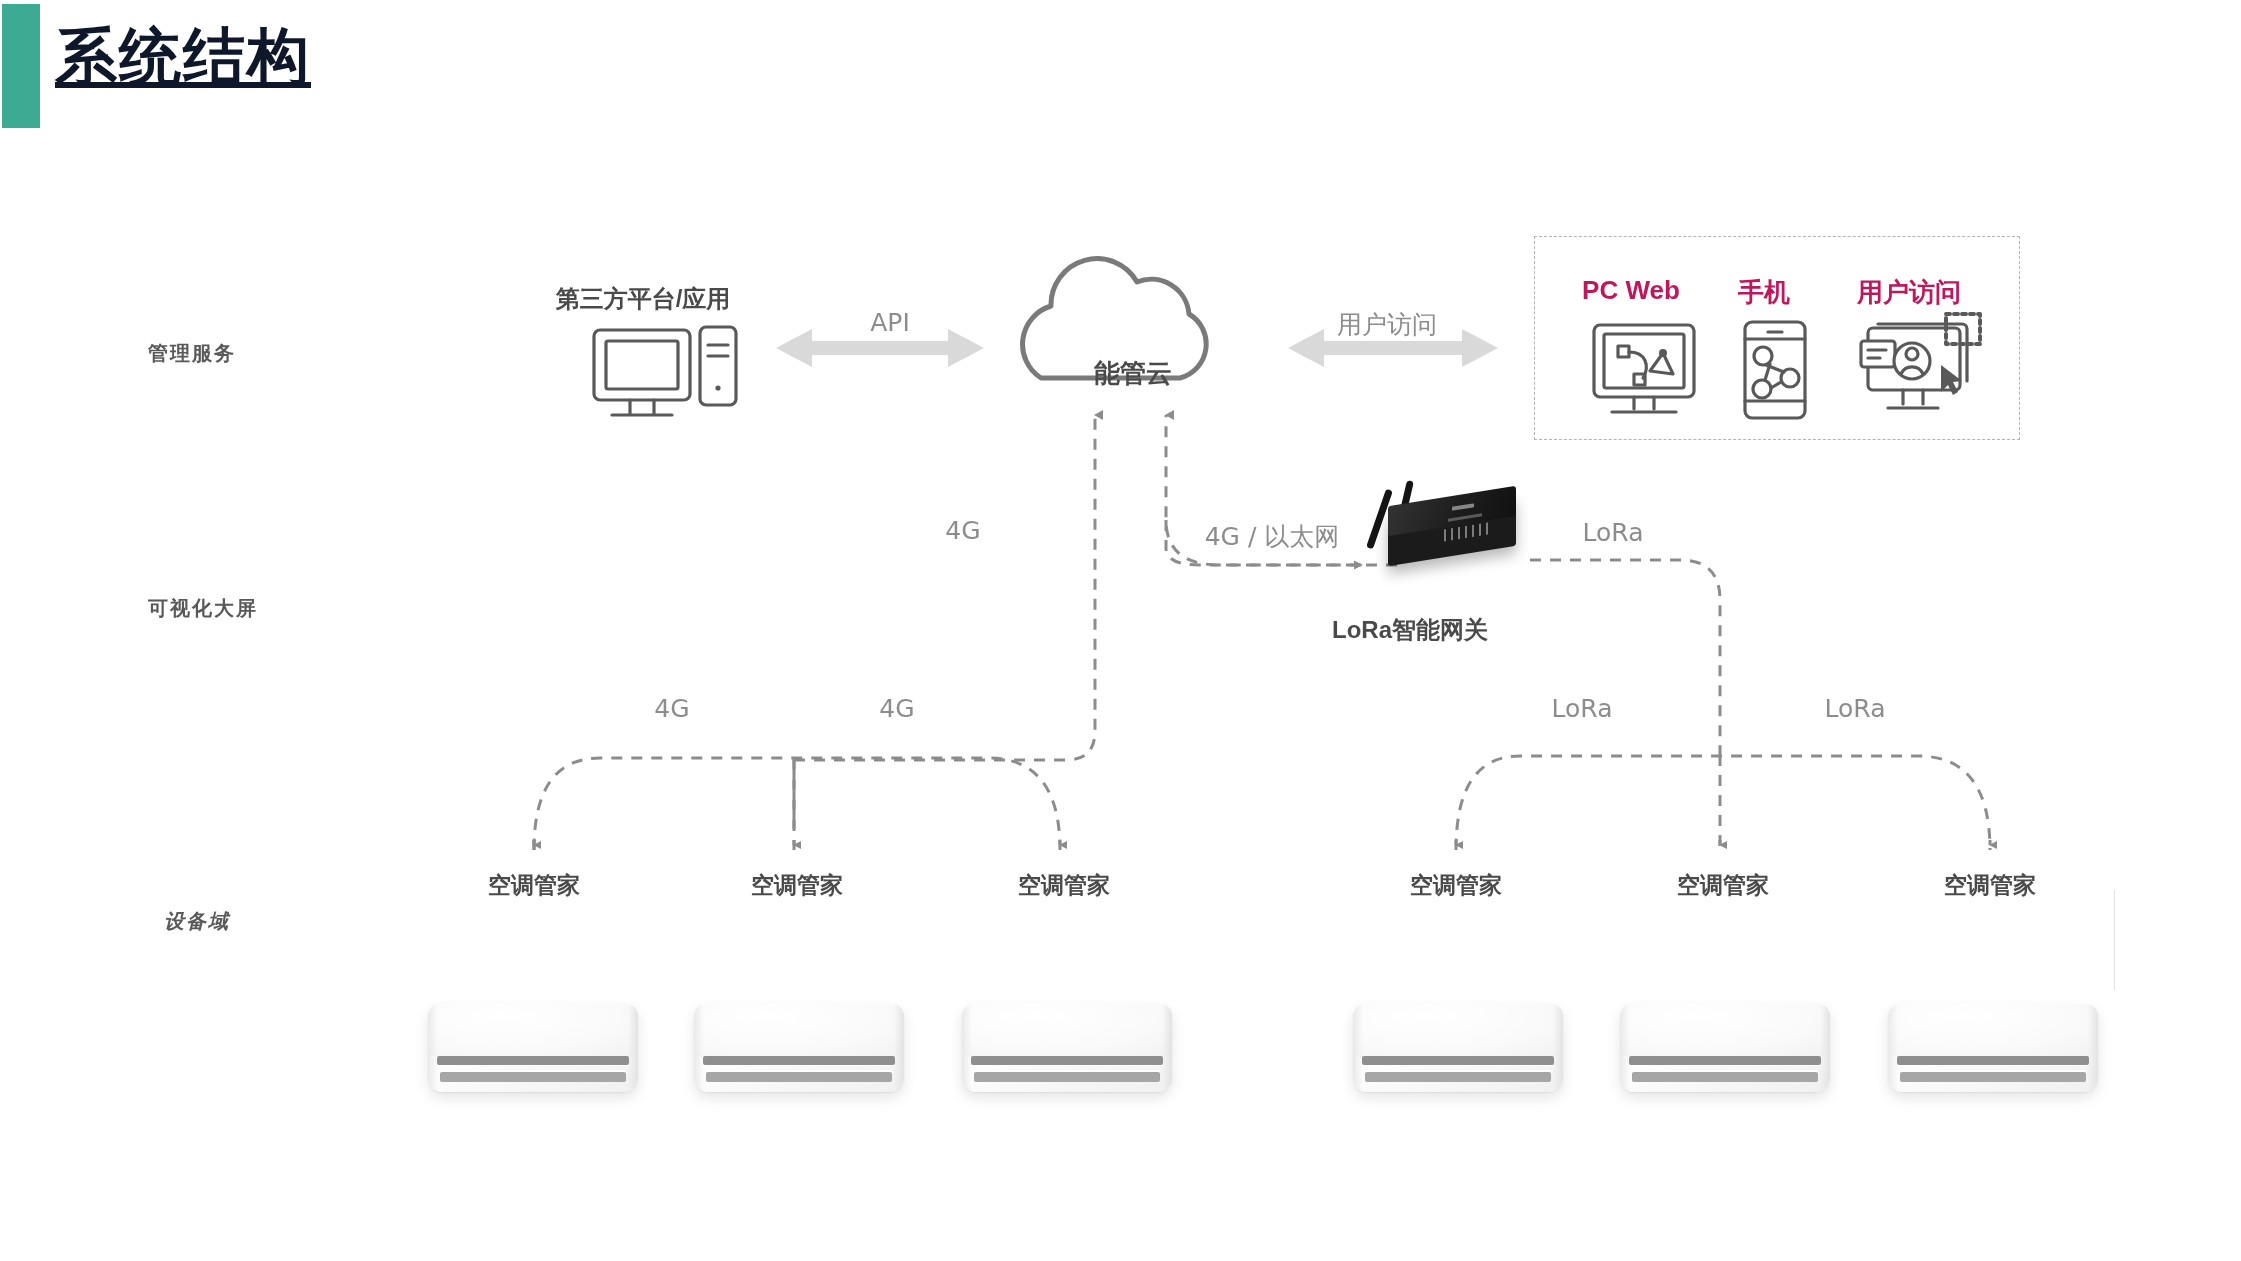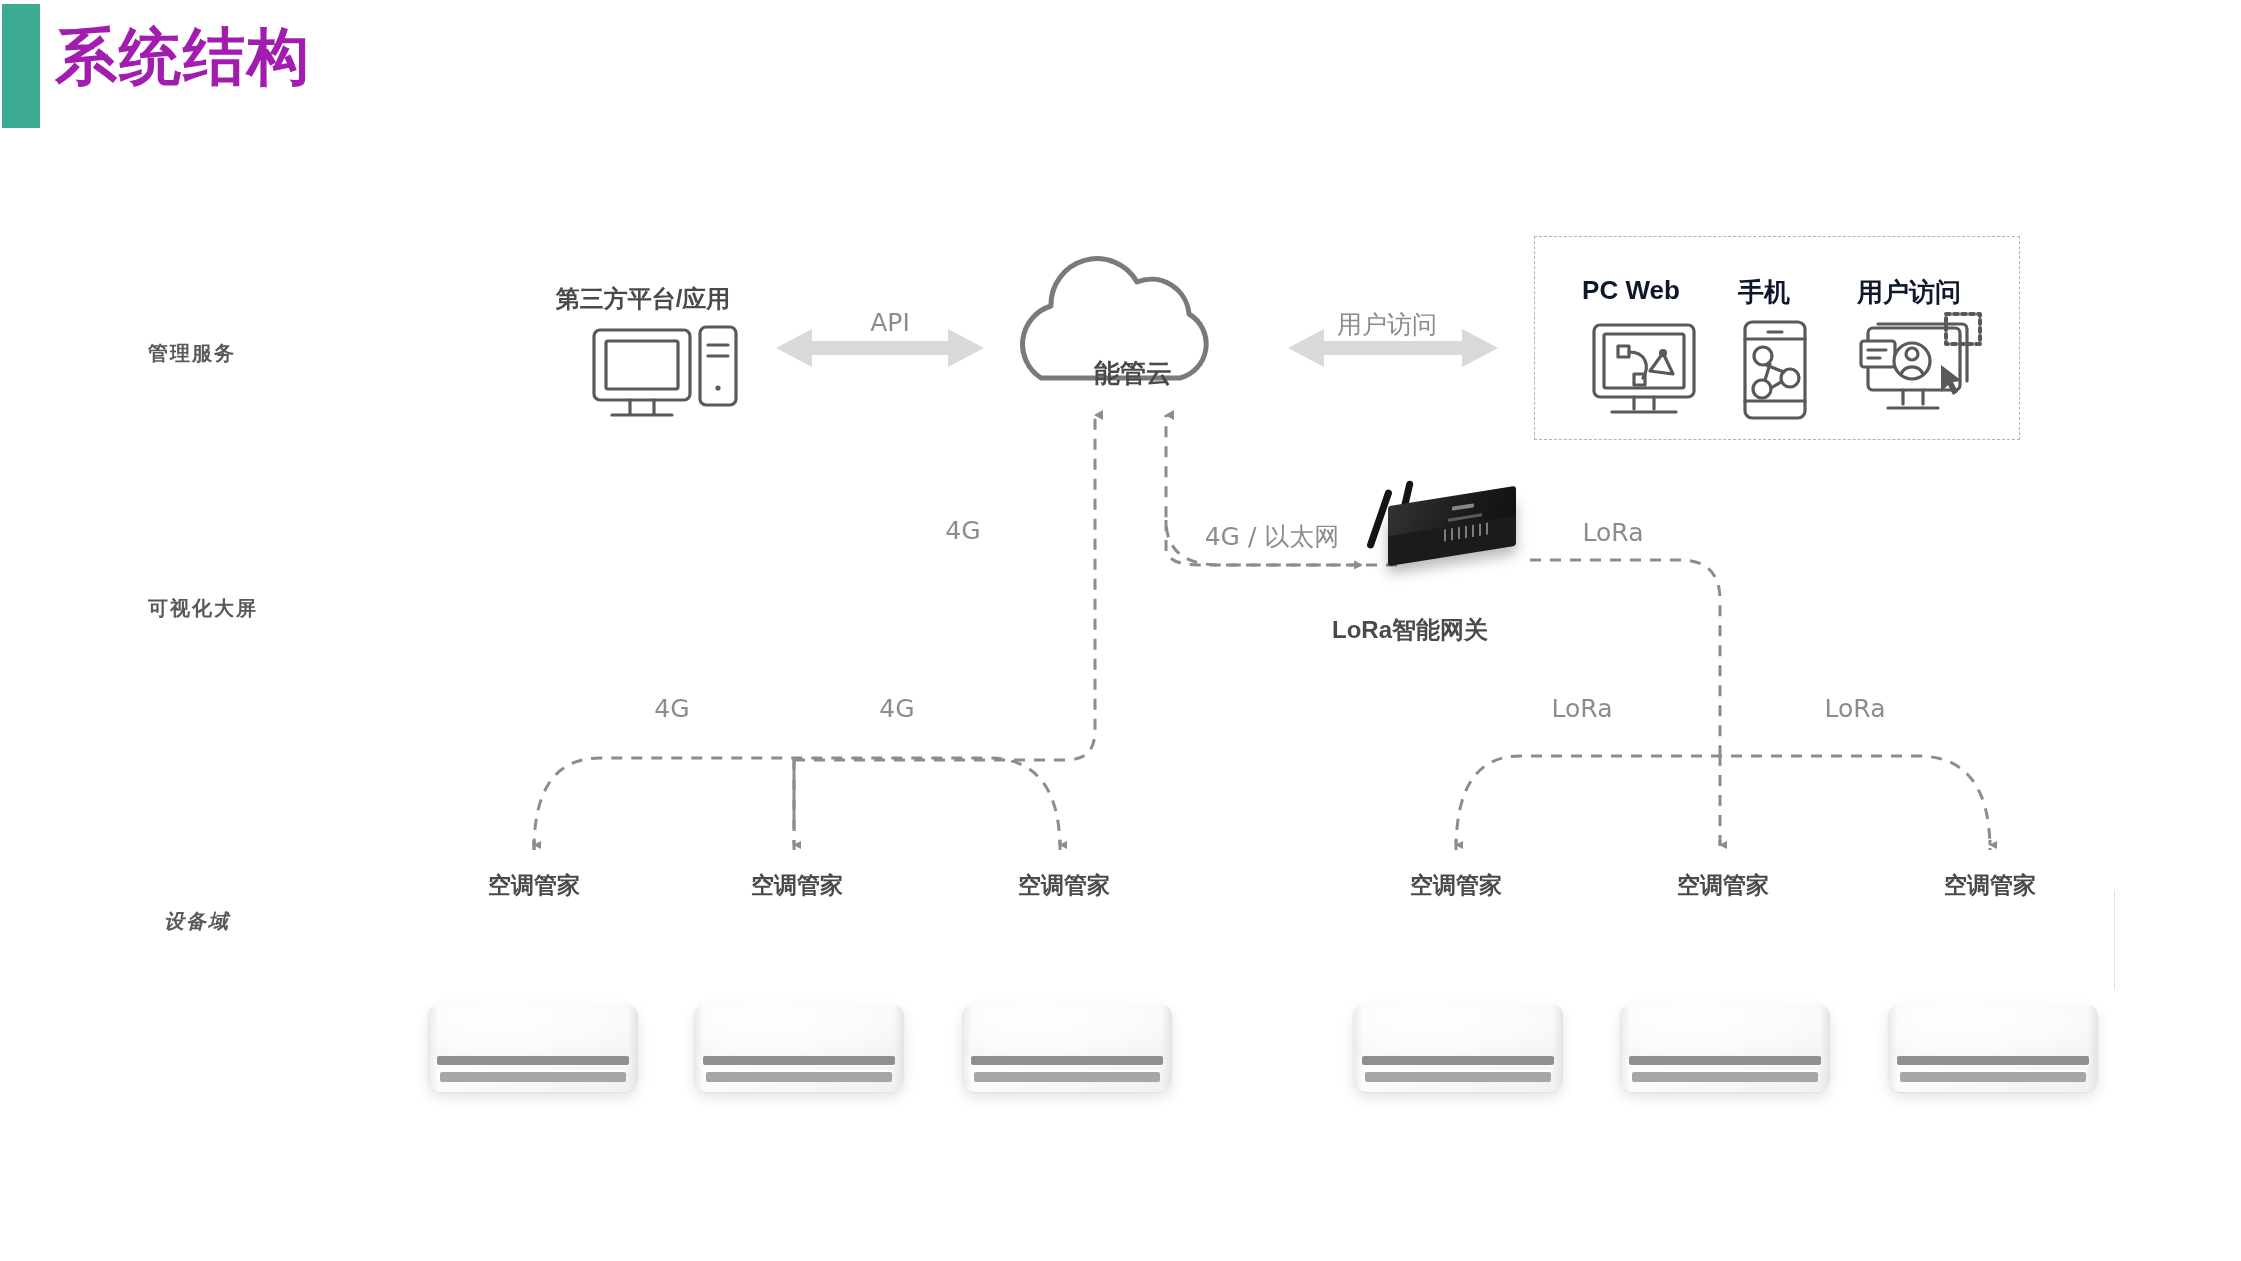--- a/index.html
+++ b/index.html
@@ -2,37 +2,37 @@
 <html><head>
 <meta charset="utf-8">
 <style>
   html,body{margin:0;padding:0;background:#ffffff;}
   body{width:2241px;height:1261px;position:relative;overflow:hidden;
        font-family:"Liberation Sans","DejaVu Sans",sans-serif;}
 
   
   #title-accent-bar{position:absolute;left:2px;top:4px;width:38px;height:124px;background:#3dab94;}
   #page-title{position:absolute;left:55px;top:26px;font-size:62px;font-weight:bold;
-              color:#a21caf;letter-spacing:2px;line-height:1;}
+              color:#0f172a;letter-spacing:2px;line-height:1;text-decoration:underline;}
 
   
   .row-label{position:absolute;font-size:20px;font-weight:bold;color:#595959;letter-spacing:2px;white-space:nowrap;}
   #row-label-0{left:148px;top:340px;}
   #row-label-1{left:148px;top:595px;}
   #row-label-2{left:164px;top:908px;font-style:italic;}
 
   
   #diagram-svg{position:absolute;left:0;top:0;width:2241px;height:1261px;}
 
   
   .node-title{position:absolute;font-size:24px;font-weight:bold;color:#4a4a4a;white-space:nowrap;text-align:right;}
   .conn-label{position:absolute;font-size:25px;color:#8c8c8c;white-space:nowrap;text-align:center;
               font-family:"DejaVu Sans","Liberation Sans",sans-serif;}
   .device-label{position:absolute;font-size:23px;font-weight:bold;color:#4a4a4a;white-space:nowrap;text-align:center;}
-  .client-label{position:absolute;font-size:26px;font-weight:bold;color:#0f172a;white-space:nowrap;text-align:left;}
+  .client-label{position:absolute;font-size:26px;font-weight:bold;color:#be185d;white-space:nowrap;text-align:left;}
   .cloud-label{position:absolute;font-size:26px;font-weight:bold;color:#4a4a4a;white-space:nowrap;text-align:center;}
 
   .ctr{transform:translateX(-50%);}
 
   
   #clients-panel{position:absolute;left:1534px;top:236px;width:486px;height:204px;
                  border:1.5px dashed #b3b3b3;box-sizing:border-box;}
 
   
   .ac-unit{position:absolute;width:210px;height:88px;

